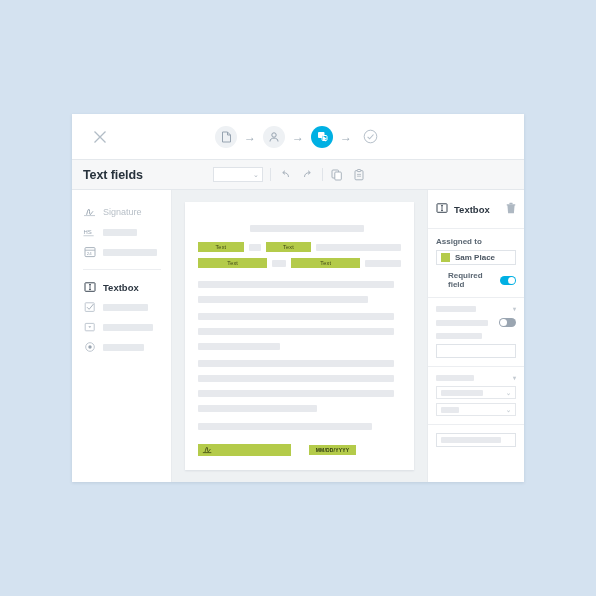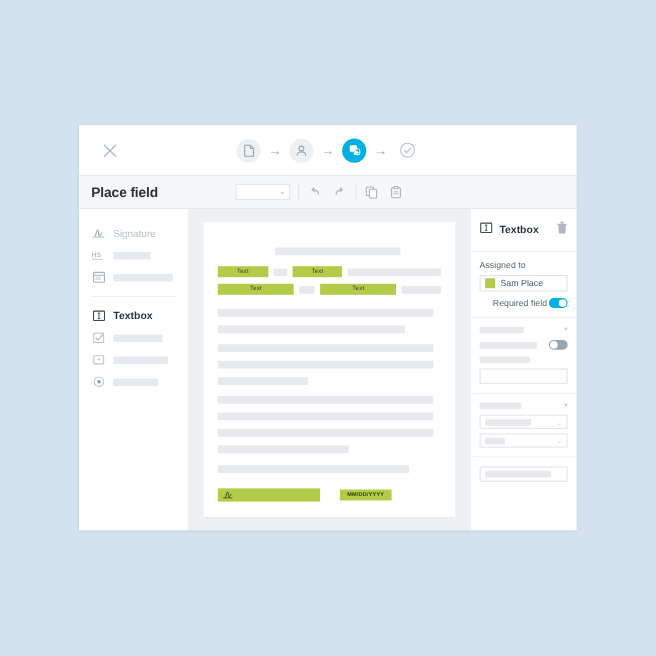--- a/index.html
+++ b/index.html
@@ -137,21 +137,21 @@
     width: 97px; background: #fff;
     border-left: 1px solid #e8ebee;
     display: flex; flex-direction: column;
   }
   .props-head {
     display: flex; align-items: center; gap: 6px;
     padding: 10px 8px; border-bottom: 1px solid #eceef1;
   }
   .props-title { font-size: 9.5px; font-weight: bold; color: #2b3540; }
   .trash { margin-left: auto; cursor: pointer; }
-  .props-sec { padding: 8px; border-bottom: 1px solid #eceef1; }
+  .props-sec { padding: 8px; border-bottom: 1px solid #eceef1; font-weight: bold; }
   .lbl { font-size: 8px; color: #5a6672; margin-bottom: 4px; }
   .assign-box {
     border: 1px solid #dfe3e8; background: #fff;
     height: 15px; display: flex; align-items: center; gap: 5px;
     padding: 0 4px; cursor: pointer;
   }
   .swatch { width: 9px; height: 9px; background: #b4cb4a; flex: 0 0 9px; }
   .assign-name { font-size: 8px; color: #4a5561; }
   .req-row { display: flex; align-items: center; margin-top: 6px; }
   .req-lbl { font-size: 8px; color: #5a6672; padding-left: 12px; }
@@ -221,21 +221,21 @@
         <svg width="15" height="15" viewBox="0 0 15 15">
           <circle cx="7.5" cy="7.5" r="6.3" fill="none" stroke="#b6c0ca" stroke-width="1"></circle>
           <path d="M4.6 7.8 l2 2 3.9-4.3" fill="none" stroke="#b6c0ca" stroke-width="1.1"></path>
         </svg>
       </div>
     </div>
 
   </div>
 
   <div class="subbar">
-    <span class="page-title">Place field</span>
+    <span class="page-title">Text fields</span>
     <div class="tools">
       <div class="mini-select">
         <span class="chev">⌄</span>
       </div>
       <div class="tool-sep"></div>
       <div class="tool-ico">
         <svg width="11" height="11" viewBox="0 0 11 11">
           <path d="M8.5 8 C8.5 5 6.5 3.6 3 3.6" fill="none" stroke="#a9b3bd" stroke-width="1"></path>
           <path d="M5 1.7 L2.7 3.6 L5 5.4" fill="none" stroke="#a9b3bd" stroke-width="1"></path>
         </svg>

